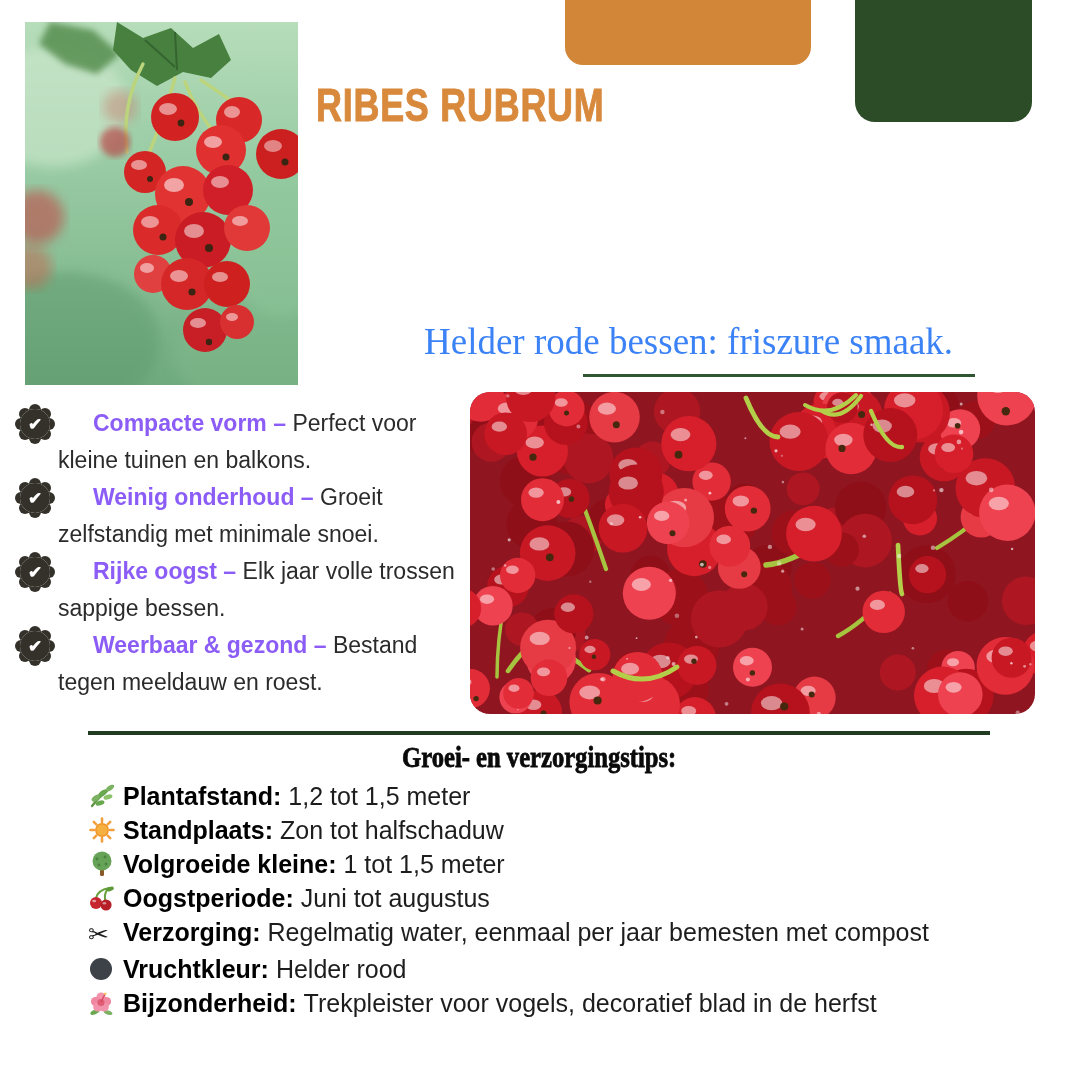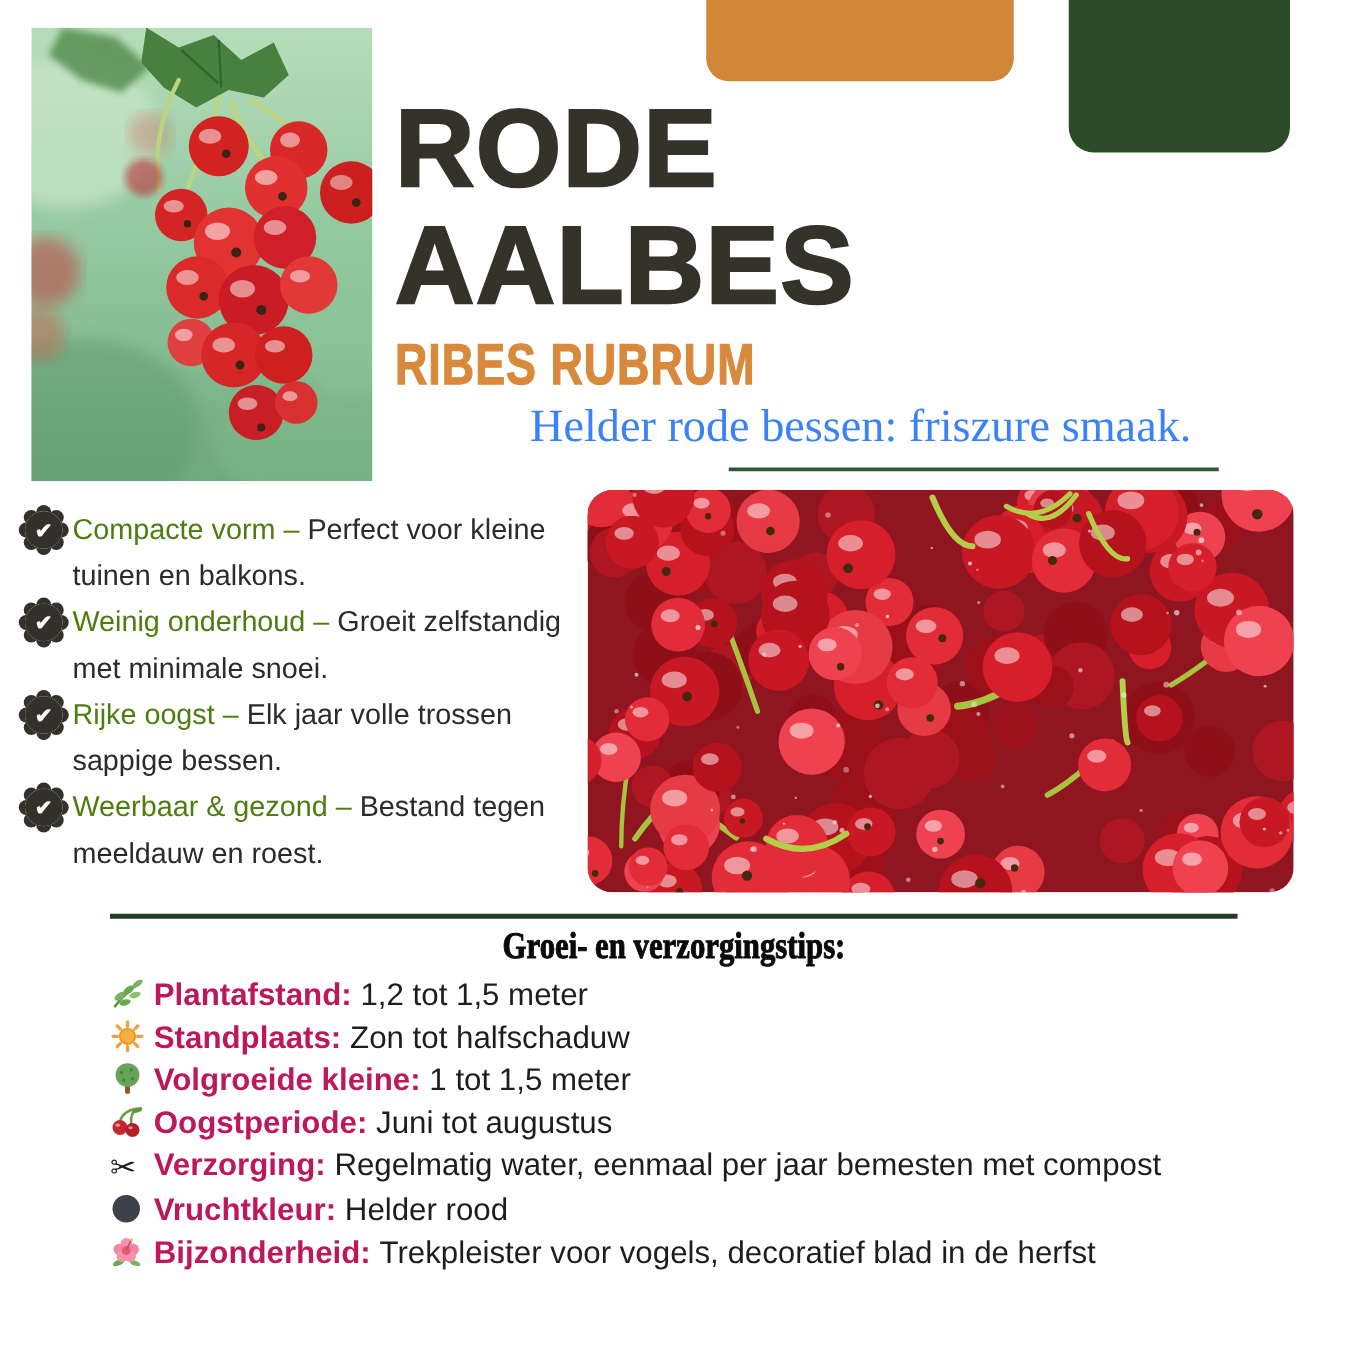--- a/index.html
+++ b/index.html
@@ -39,21 +39,21 @@
     font-family:"Liberation Serif",serif;font-size:37px;color:#3b82f6;
   }
   .tagline-rule{
     position:absolute;left:583px;top:374px;width:392px;height:3px;background:#2f5631;
   }
   
   .features{position:absolute;left:20px;top:405px;width:452px;}
   .feature{
     position:relative;padding-left:38px;font-size:23px;line-height:37px;color:#2b2b2b;
   }
-  .feature .feat-title{font-weight:400;color:#4d7c0f;}
+  .feature .feat-title{font-weight:700;color:#8b5cf6;margin-left:35px;}
   .badge{
     position:absolute;left:0;top:4px;width:30px;height:30px;background:#33312a;border-radius:50%;
   }
   .badge::before{
     content:"";position:absolute;left:0;top:0;width:30px;height:30px;border-radius:50%;
     box-shadow:0 -14px 0 -9px #33312a,0 14px 0 -9px #33312a,-14px 0 0 -9px #33312a,
       14px 0 0 -9px #33312a,-10px -10px 0 -9px #33312a,10px 10px 0 -9px #33312a,
       -10px 10px 0 -9px #33312a,10px -10px 0 -9px #33312a;
   }
   .badge::after{
@@ -71,21 +71,21 @@
   .tips{
     position:absolute;left:88px;top:731px;width:902px;
     border-top:4px solid #223c22;padding-top:5px;
   }
   .tips-heading{text-align:center;margin:0 0 5px 0;font-family:Liberation Serif, serif;}
   .tips-heading span{
     display:inline-block;transform:scaleX(0.82);font-size:30px;font-weight:700;
     color:#0a0a0a;-webkit-text-stroke:0.8px #0a0a0a;white-space:nowrap;
   }
   .tip{font-size:25px;line-height:34px;color:#1d1d1d;}
-  .tip .tip-label{font-weight:700;color:#be185d;margin-right:7px;}
+  .tip .tip-label{font-weight:700;color:#000000;margin-right:7px;}
   .tip-icon{
     display:inline-block;width:28px;height:26px;vertical-align:-4px;margin-right:7px;
   }
   .tip-icon svg{display:block;width:100%;height:100%;}
   .scissors-glyph{
     display:inline-block;width:28px;margin-right:7px;font-family:"DejaVu Sans",sans-serif;
     font-size:25px;color:#1c1c1c;vertical-align:-2px;
   }
 </style>
 </head>
@@ -199,24 +199,20 @@
         </g>
       <g>
           <circle cx="212" cy="300" r="17" fill="#d83030"></circle>
           <ellipse cx="207" cy="295" rx="6" ry="4" fill="#ffffff" opacity="0.5"></ellipse>
         </g>
     </g>
   </svg>
 </div>
 
 <div class="title-block">
-  <div class="main-title">
-    <div>RODE</div>
-    <div>AALBES</div>
-  </div>
   <div class="subtitle-wrap">
     <span class="subtitle">RIBES RUBRUM</span>
   </div>
 </div>
 
 <div class="tagline">Helder rode bessen: friszure smaak.</div>
 <div class="tagline-rule"></div>
 
 <div class="features">
   <div class="feature">

